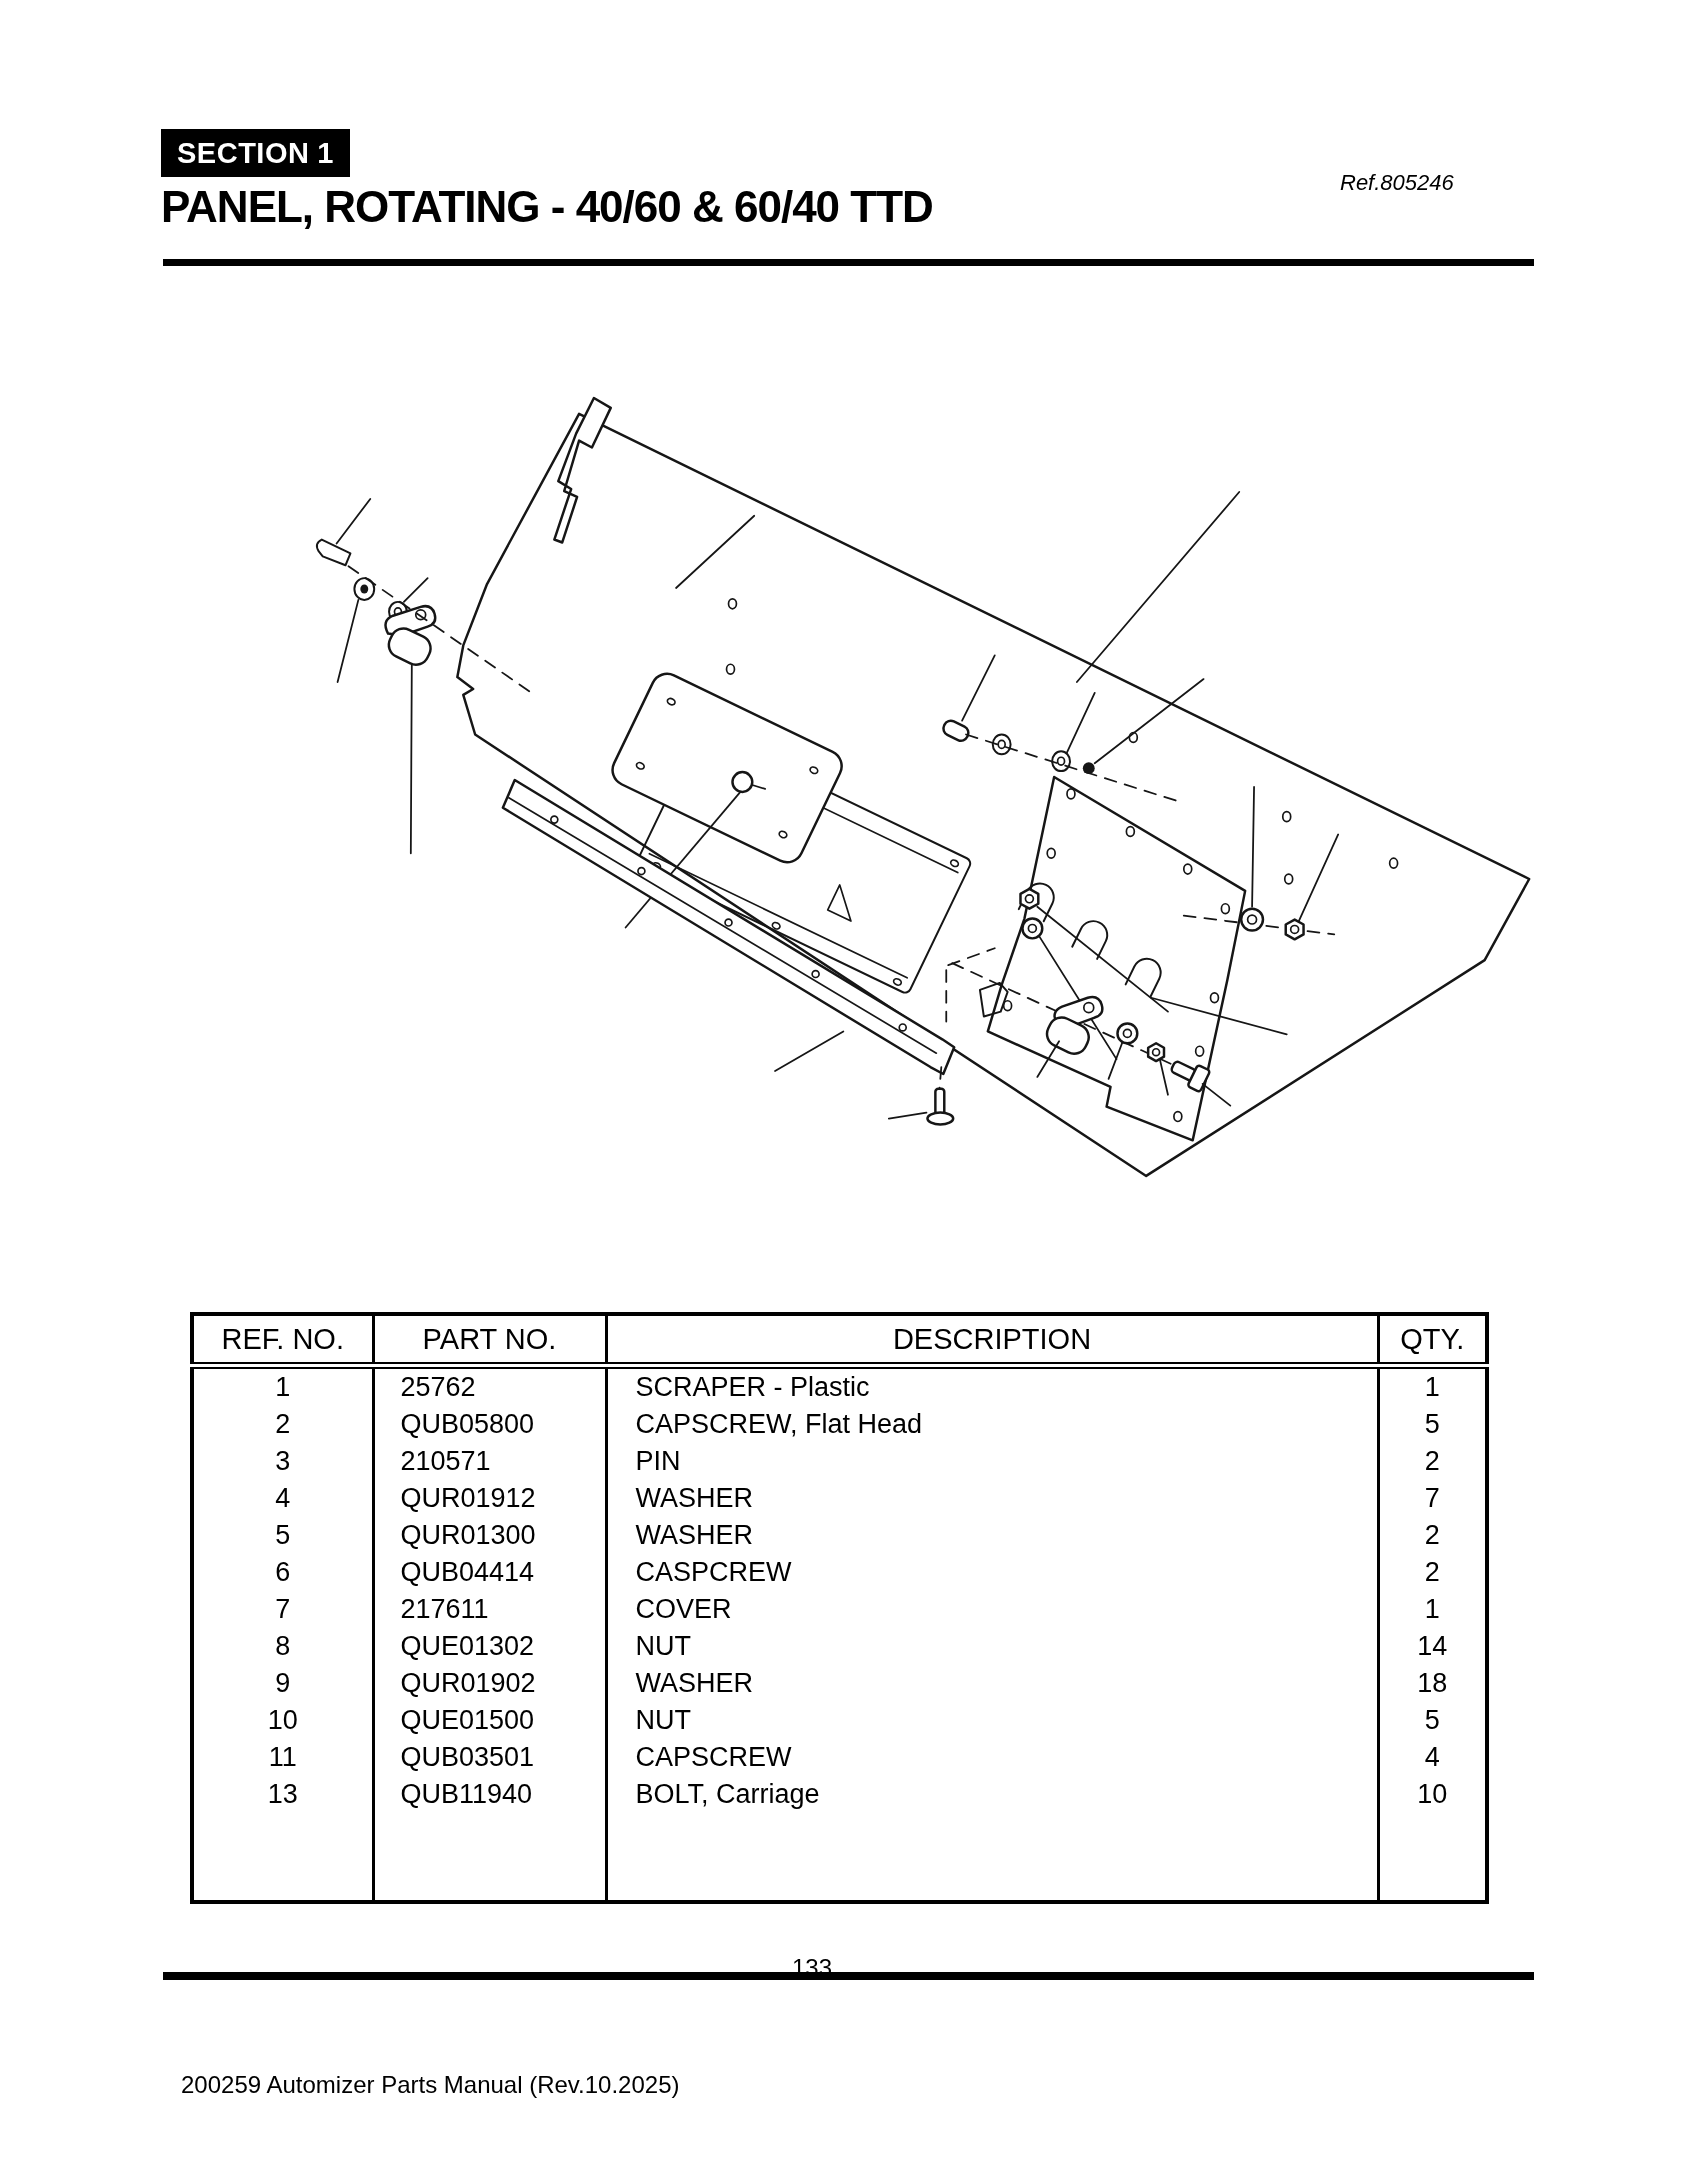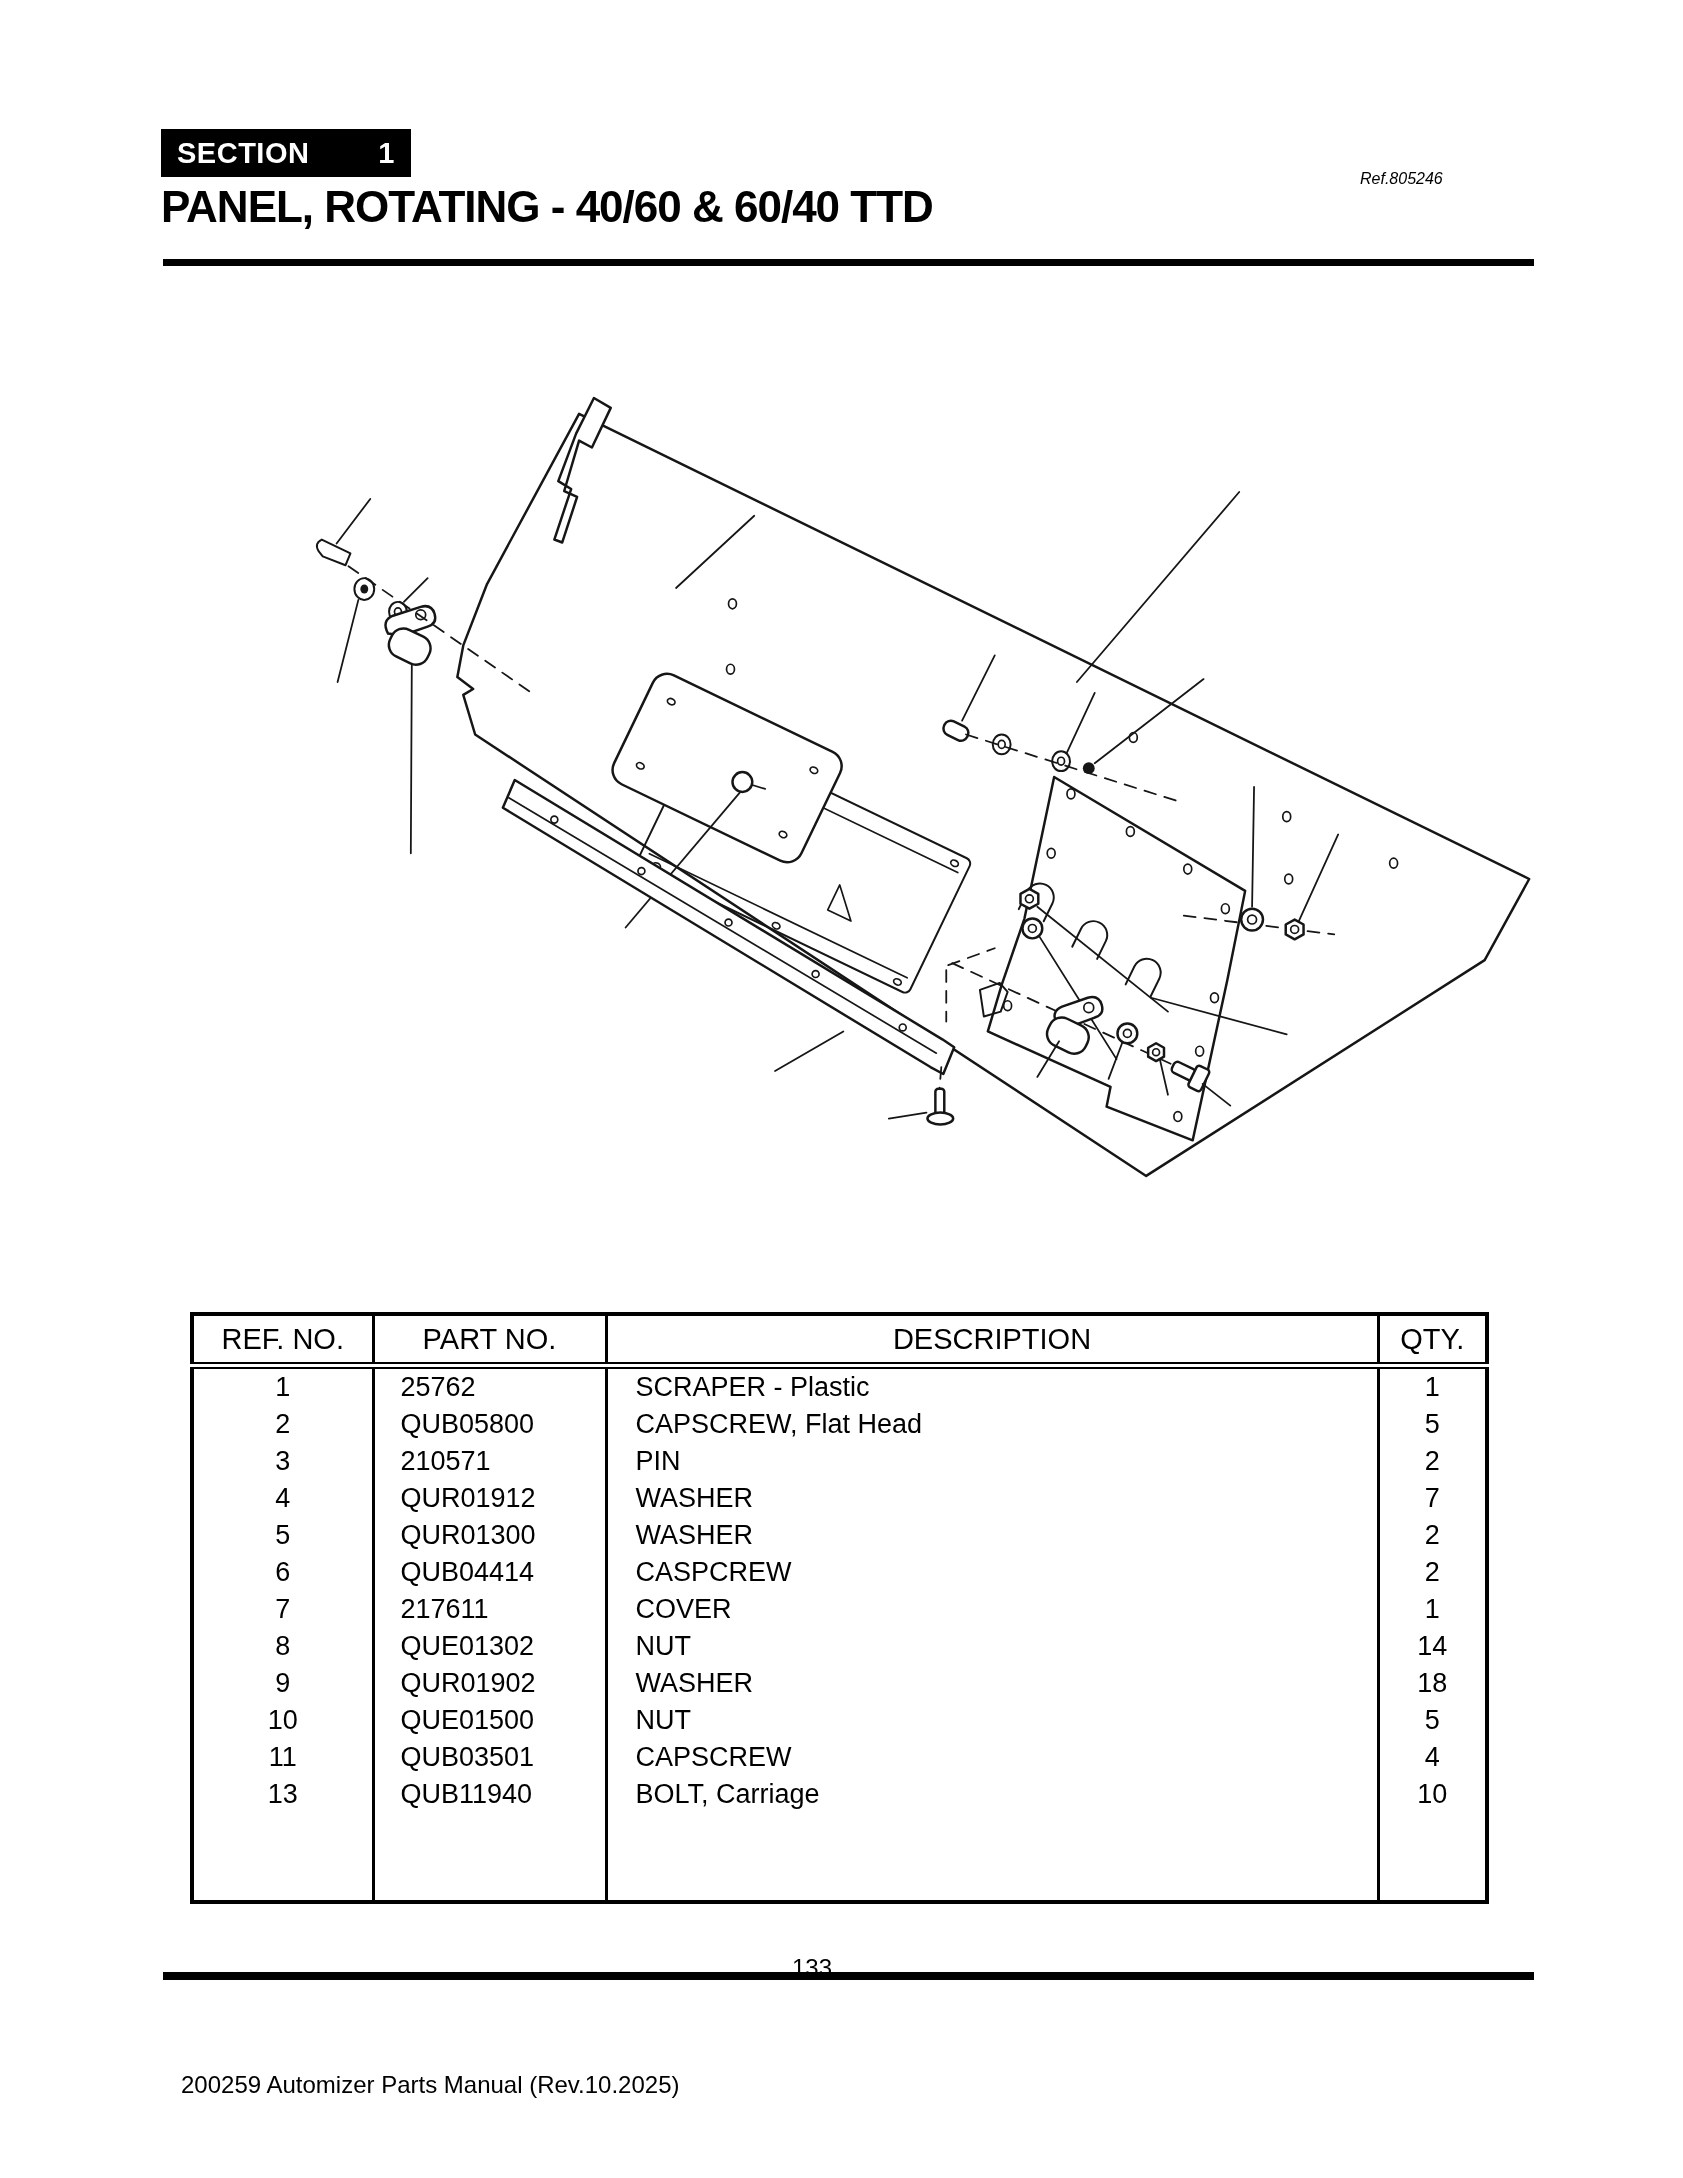--- a/index.html
+++ b/index.html
@@ -5,30 +5,30 @@
   html,body{margin:0;padding:0;}
   body{
     width:1683px;height:2178px;position:relative;background:#ffffff;
     font-family:"Liberation Sans","DejaVu Sans",sans-serif;color:#000;
     overflow:hidden;
   }
   .abs{position:absolute;}
 
   
   .section-badge{
-    left:161px;top:129px;width:250px;height:48px;background:#000;color:#fff;
+    left:161px;top:129px;width:189px;height:48px;background:#000;color:#fff;
     display:flex;align-items:center;justify-content:space-between;
     padding:0 16px;box-sizing:border-box;font-weight:bold;font-size:29px;
     letter-spacing:0.5px;
   }
   .page-title{
     left:161px;top:182px;font-size:44px;font-weight:bold;letter-spacing:-1px;
     white-space:nowrap;
   }
-  .ref-label{left:1340px;top:170px;font-size:16px;font-style:italic;margin-left:20px;}
+  .ref-label{left:1340px;top:170px;font-size:22px;font-style:italic;}
   .rule{left:163px;width:1371px;background:#000;}
   .rule-top{top:259px;height:7px;}
   .rule-bottom{top:1972px;height:8px;}
 
   
   svg.diagram{left:297px;top:376px;width:1252px;height:812px;}
   svg.diagram *{stroke:#161616;stroke-width:2;fill:none;stroke-linecap:round;stroke-linejoin:round;}
   svg.diagram .w{fill:#ffffff;stroke-width:2.5;}
   svg.diagram .thin{stroke-width:1.7;}
   svg.diagram .lead{stroke-width:1.8;}

